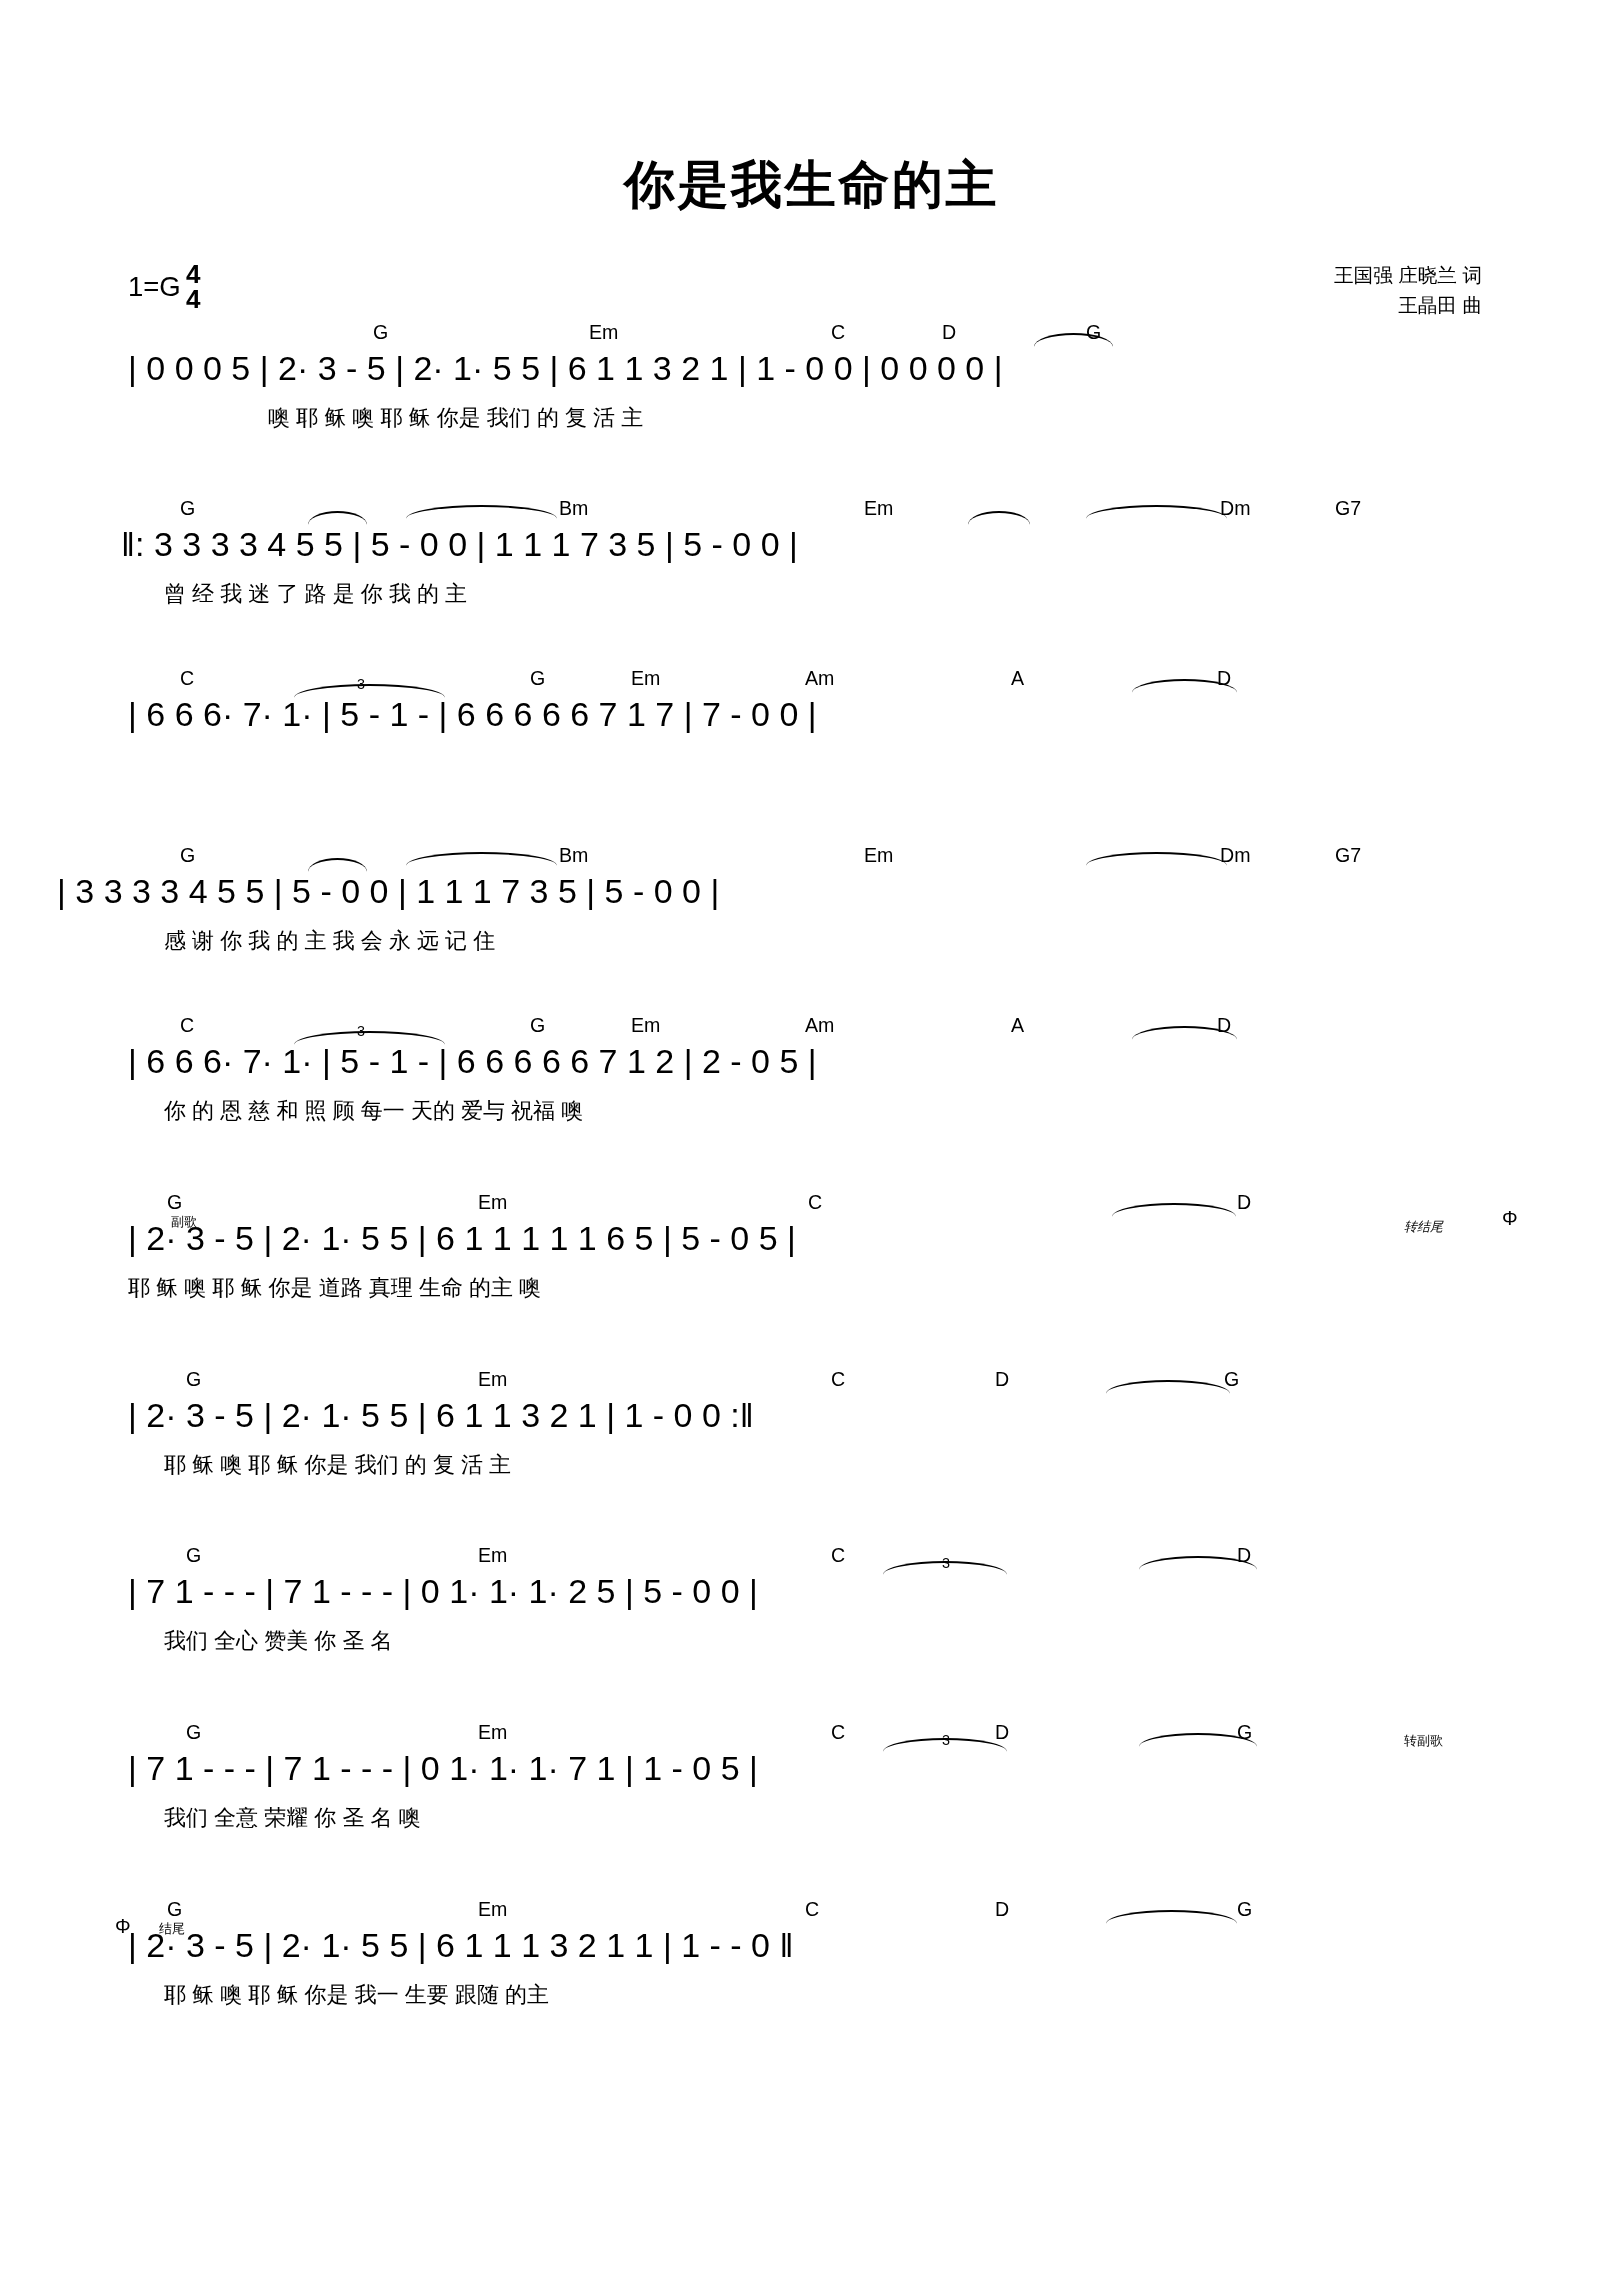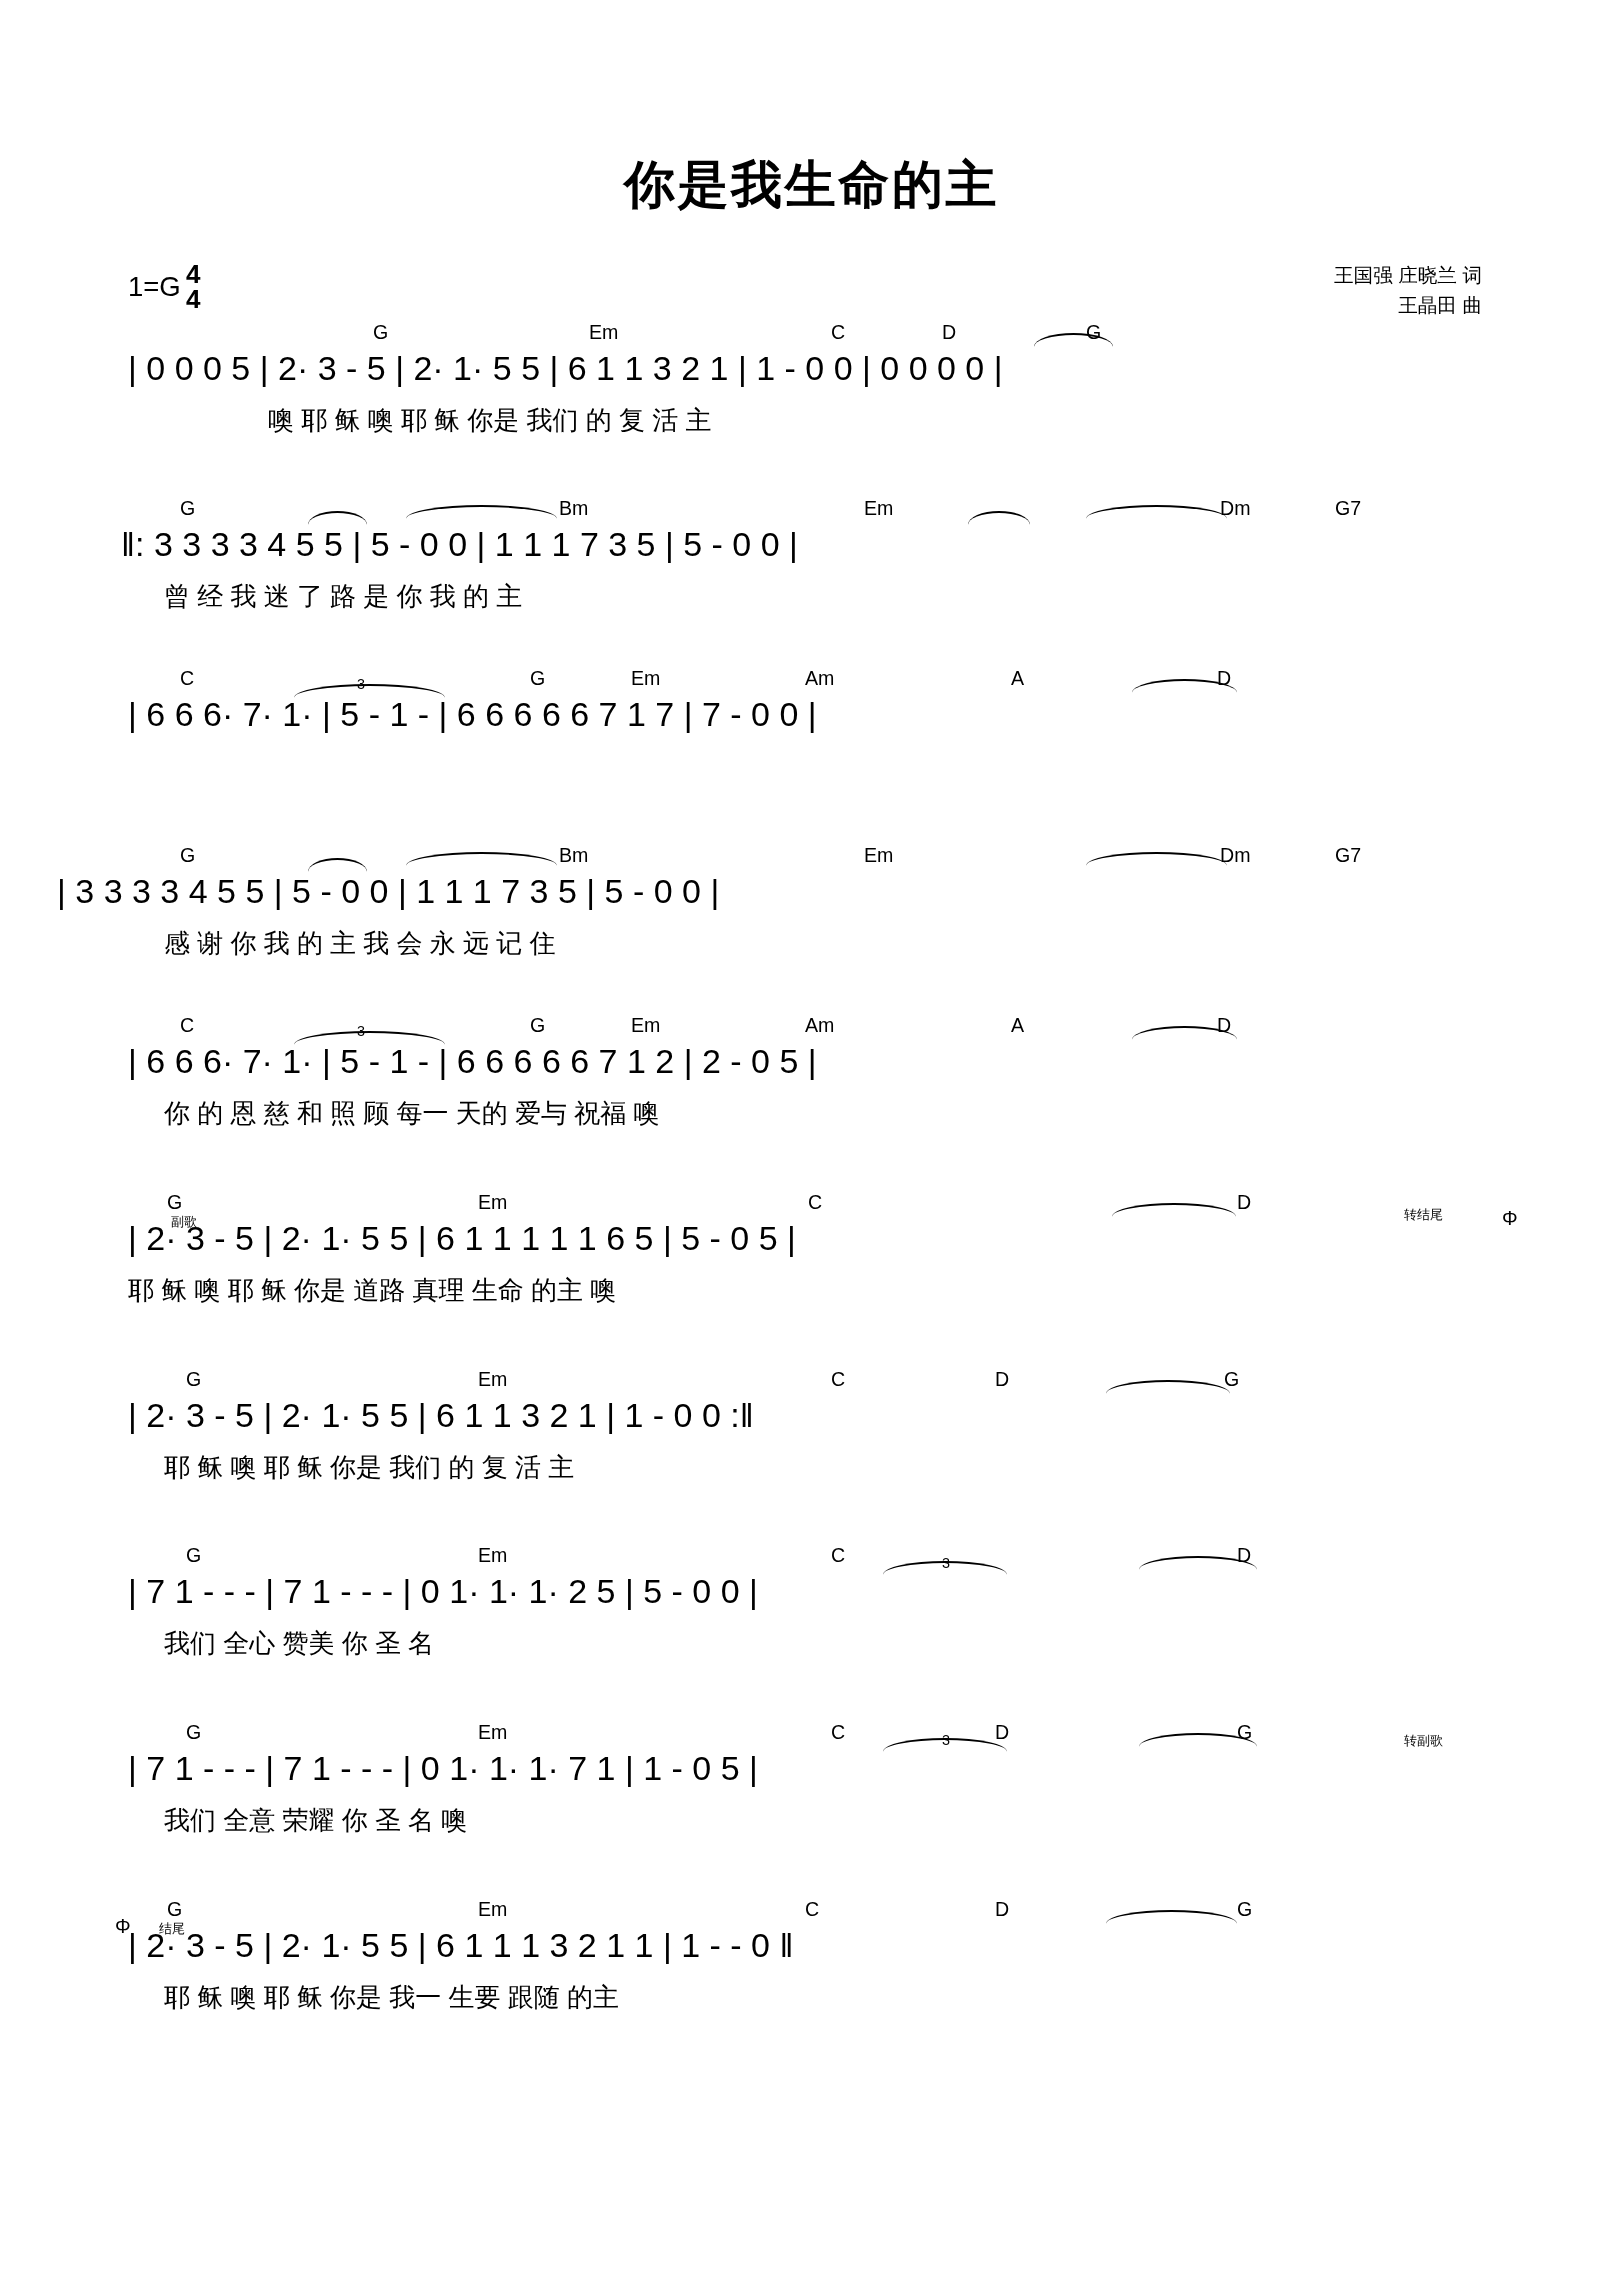--- a/index.html
+++ b/index.html
@@ -78,21 +78,21 @@
     position: relative;
     height: 54px;
     font-size: 34px;
     white-space: nowrap;
     padding-left: 128px;
     letter-spacing: 0px;
   }
   .lyrics {
     position: relative;
     height: 39px;
-    font-size: 26px;
+    font-size: 22px;
     white-space: nowrap;
     padding-left: 128px;
   }
   .tie {
     position: absolute;
     border-top: 2px solid #000;
     border-radius: 50%/100% 100% 0 0;
     height: 11.8px;
     border-left: none; border-right: none; border-bottom: none;
   }
@@ -200,21 +200,21 @@
     <div class="lyrics" style="padding-left:164px;">你 的 恩 慈 和 照 顾 每一 天的 爱与 祝福 噢</div>
   </div>
 
   <div class="system" style="top:1191px;">
     <div class="chords">
       <span class="chord" style="left:167px">G</span>
       <span class="marker" style="left:171px; top:22px;">副歌</span>
       <span class="chord" style="left:478px">Em</span>
       <span class="chord" style="left:808px">C</span>
       <span class="chord" style="left:1237px">D</span>
-      <span class="marker" style="left:1404px; top:15px;">转结尾</span>
+      <span class="marker" style="left:1404px; top:27px;font-style:italic;">转结尾</span>
       <span class="coda" style="left:1502px; top:15.7px;">Φ</span>
       <span class="tie" style="left:1112px; top:11.8px; width:124px;"></span>
     </div>
     <div class="notes" style="padding-left:128px;">| 2· 3 - 5 | 2· 1· 5 5 | 6 1 1 1 1 1 6 5 | 5 - 0 5 |</div>
     <div class="lyrics" style="">耶 稣 噢 耶 稣 你是 道路 真理 生命 的主 噢</div>
   </div>
 
   <div class="system" style="top:1368px;">
     <div class="chords">
       <span class="chord" style="left:186px">G</span>

